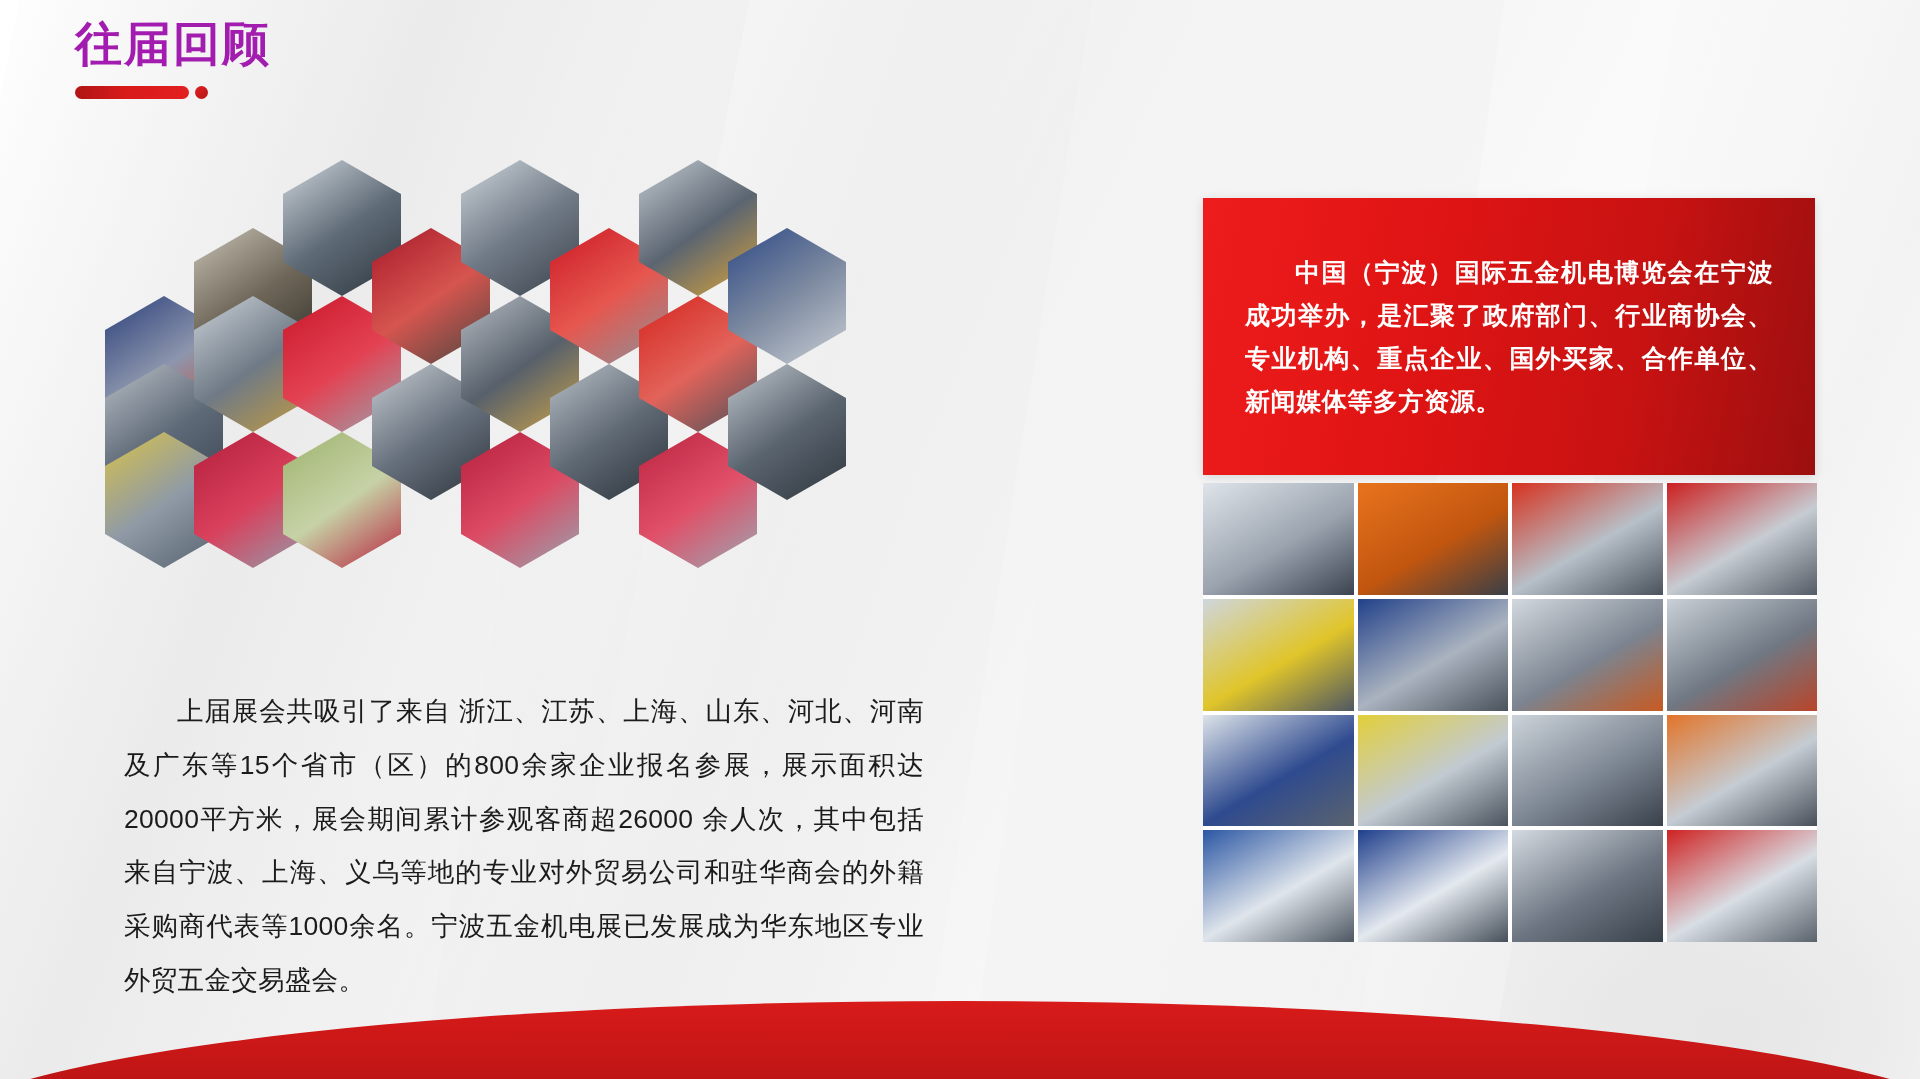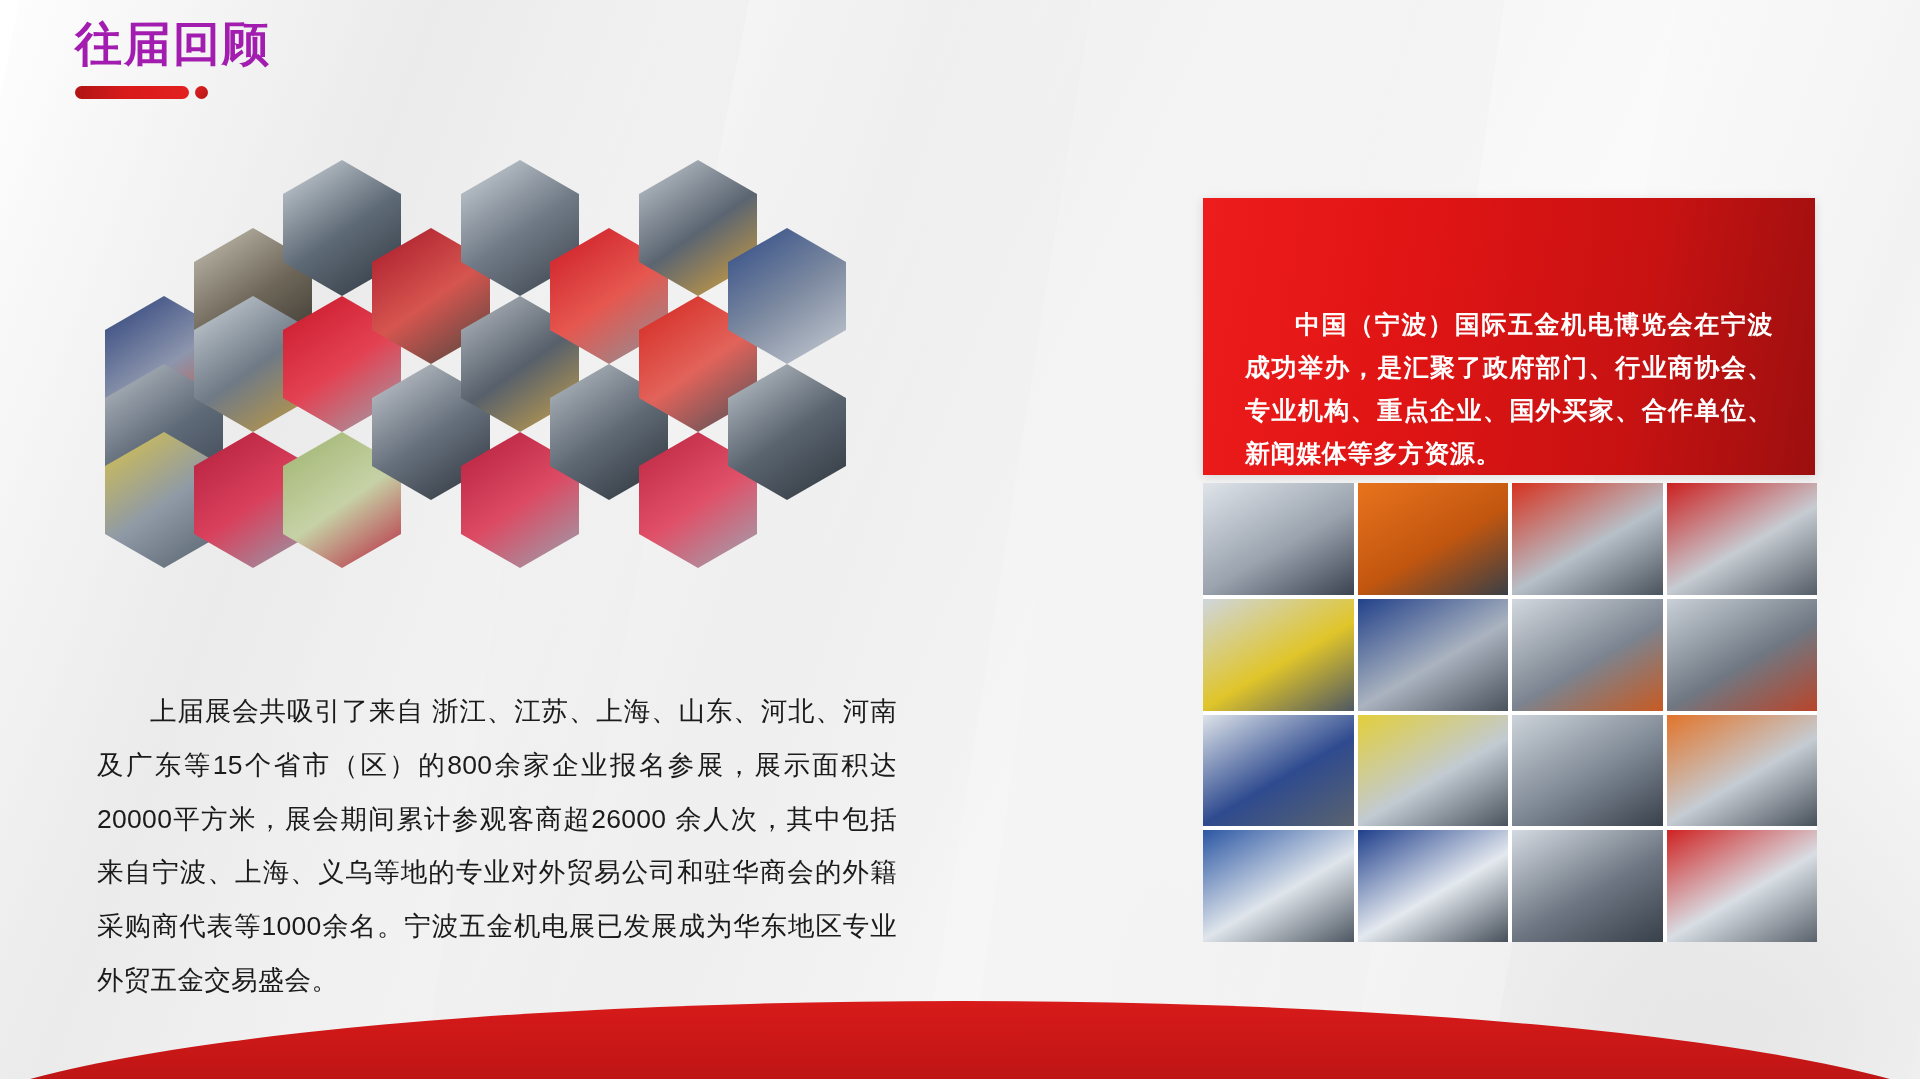--- a/index.html
+++ b/index.html
@@ -70,39 +70,39 @@
     clip-path:polygon(50% 0%,100% 25%,100% 75%,50% 100%,0% 75%,0% 25%);
     background-size:cover; background-position:center;
     box-shadow:0 0 0 2px #ffffff;
   }
 
   
   #statement-box{
     position:absolute; left:1203px; top:198px; width:612px; height:277px;
     background:linear-gradient(100deg,#ee1c1c 0%,#e01414 35%,#c81212 70%,#9c0f0f 100%);
     box-shadow:0 2px 10px rgba(0,0,0,.12);
-    display:flex; align-items:flex-end;
+    display:flex; align-items:center;
   }
   #statement-text{
     color:#ffffff; font-size:25px; font-weight:bold;
     line-height:1.72; letter-spacing:.6px;
     padding:0 42px; text-indent:50px; text-align:justify;
   }
 
   
   #photo-grid{
     position:absolute; left:1203px; top:483px; width:614px; height:459px;
     display:grid; grid-template-columns:repeat(4,1fr); grid-template-rows:repeat(4,1fr);
     gap:4px; background:#ffffff;
   }
   .cell{ position:relative; overflow:hidden; background:#cfcfcf; }
 
   
   #body-paragraph{
-    position:absolute; left:97px; top:685px; width:800px;
+    position:absolute; left:124px; top:685px; width:800px;
     font-size:26.5px; color:#1b1b1b; line-height:2.03;
     text-indent:53px; text-align:justify; letter-spacing:.3px;
   }
 
   
   #bottom-arc{
     position:absolute; left:-4%; bottom:-62px; width:108%; height:140px;
     border-radius:50% 50% 0 0 / 100% 100% 0 0;
     background:linear-gradient(180deg,#d81a1a 0%,#c41616 45%,#a01010 100%);
   }

